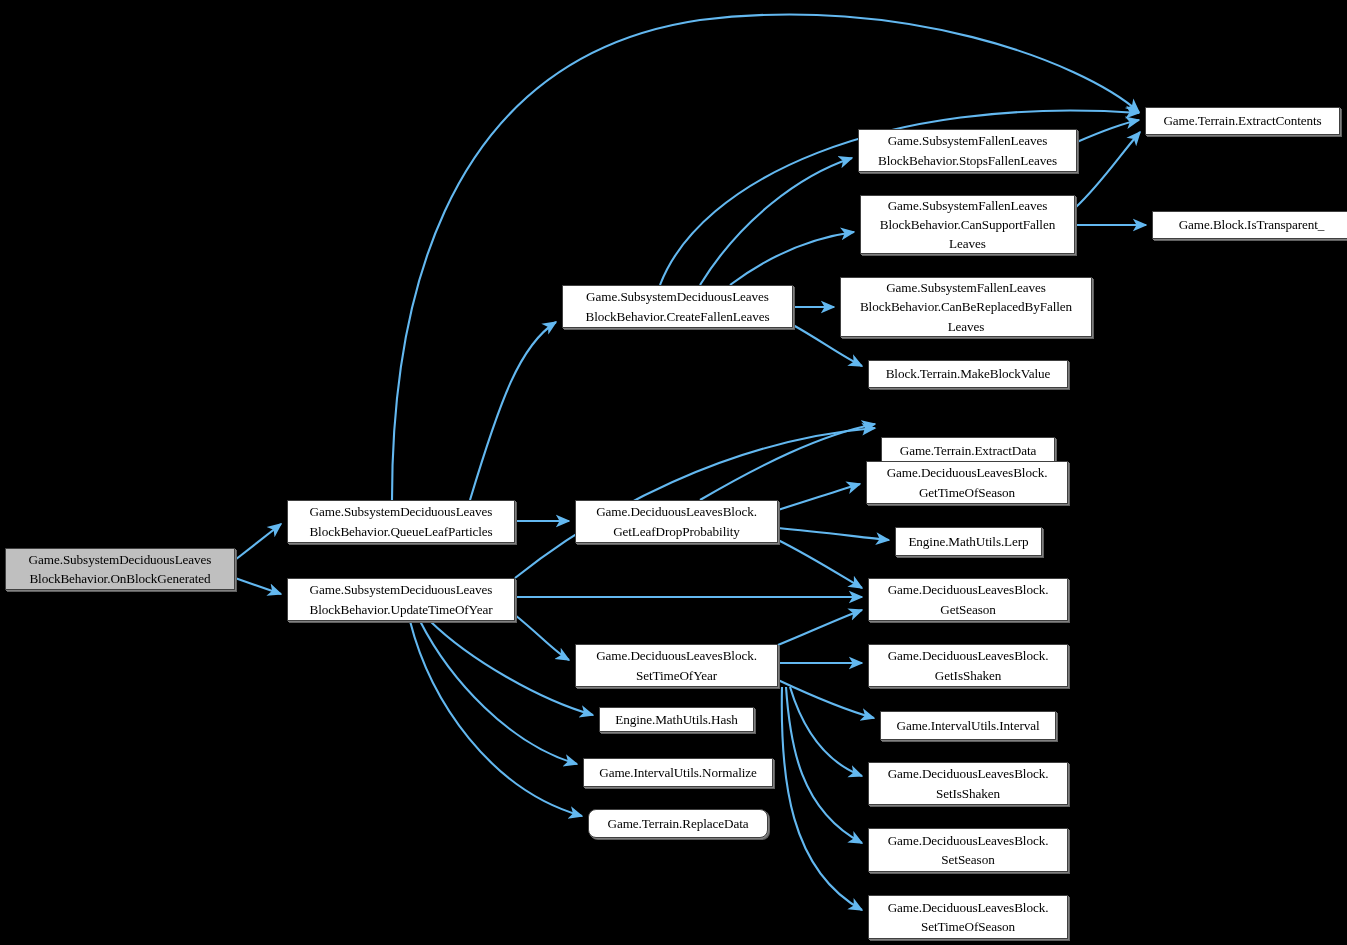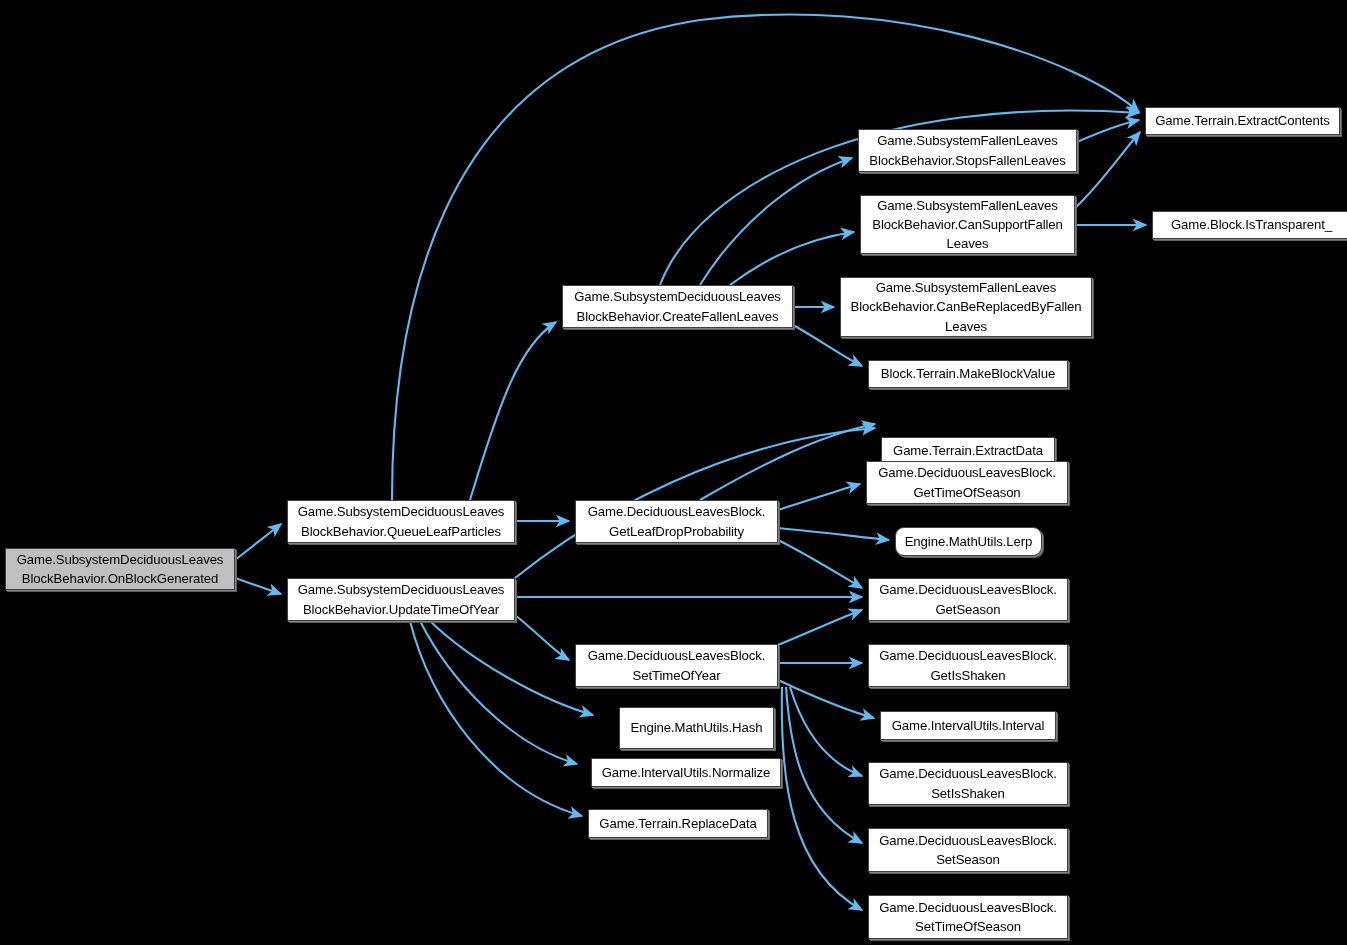--- a/index.html
+++ b/index.html
@@ -30,20 +30,21 @@
     display: flex;
     align-items: center;
     justify-content: center;
     text-align: center;
     color: #000000;
     font-size: 13.2px;
     line-height: 1.45;
     letter-spacing: -0.1px;
     z-index: 5;
     white-space: pre-line;
+    font-family: Liberation Serif, serif;
   }
   .node.root {
     background: #bfbfbf;
   }
   .node span { display: block; padding: 0 3px; }
 </style>
 </head>
 <body>
 
 <div id="canvas">
@@ -103,31 +104,31 @@
 BlockBehavior.CanBeReplacedByFallen
 Leaves</span></div>
       <div class="node" style="left: 1145px; top: 107px; width: 195px; height: 28px;"><span>Game.Terrain.ExtractContents</span></div>
       <div class="node" style="left: 1152px; top: 211px; width: 199px; height: 28px;"><span>Game.Block.IsTransparent_</span></div>
       <div class="node" style="left: 868px; top: 360px; width: 200px; height: 28px;"><span>Block.Terrain.MakeBlockValue</span></div>
       <div class="node" style="left: 881px; top: 410px; width: 174px; height: 28px; margin-top: 27px;"><span>Game.Terrain.ExtractData</span></div>
       <div class="node" style="left: 866px; top: 461px; width: 202px; height: 43px;"><span>Game.DeciduousLeavesBlock.
 GetTimeOfSeason</span></div>
       <div class="node" style="left: 575px; top: 500px; width: 203px; height: 43px;"><span>Game.DeciduousLeavesBlock.
 GetLeafDropProbability</span></div>
-      <div class="node" style="left: 895px; top: 527px; width: 147px; height: 29px; border-radius: 9px;"><span>Engine.MathUtils.Lerp</span></div>
+      <div class="node" style="left: 895px; top: 527px; width: 147px; height: 29px;"><span>Engine.MathUtils.Lerp</span></div>
       <div class="node" style="left: 868px; top: 578px; width: 200px; height: 43px;"><span>Game.DeciduousLeavesBlock.
 GetSeason</span></div>
       <div class="node" style="left: 575px; top: 644px; width: 203px; height: 43px;"><span>Game.DeciduousLeavesBlock.
 SetTimeOfYear</span></div>
       <div class="node" style="left: 868px; top: 644px; width: 200px; height: 43px;"><span>Game.DeciduousLeavesBlock.
 GetIsShaken</span></div>
-      <div class="node" style="left: 619px; top: 707px; width: 155px; height: 42px;"><span>Engine.MathUtils.Hash</span></div>
+      <div class="node" style="left: 599px; top: 707px; width: 155px; height: 25px;"><span>Engine.MathUtils.Hash</span></div>
       <div class="node" style="left: 880px; top: 711px; width: 176px; height: 29px; text-align: right;"><span>Game.IntervalUtils.Interval</span></div>
-      <div class="node" style="left: 583px; top: 758px; width: 190px; height: 29px; margin-left: 8px;"><span>Game.IntervalUtils.Normalize</span></div>
+      <div class="node" style="left: 583px; top: 758px; width: 190px; height: 29px;"><span>Game.IntervalUtils.Normalize</span></div>
       <div class="node" style="left: 868px; top: 762px; width: 200px; height: 43px;"><span>Game.DeciduousLeavesBlock.
 SetIsShaken</span></div>
-      <div class="node" style="left: 588px; top: 809px; width: 180px; height: 29px;"><span>Game.Terrain.ReplaceData</span></div>
+      <div class="node" style="left: 588px; top: 809px; width: 180px; height: 29px; border-radius: 8px;"><span>Game.Terrain.ReplaceData</span></div>
       <div class="node" style="left: 868px; top: 828px; width: 200px; height: 44px;"><span>Game.DeciduousLeavesBlock.
 SetSeason</span></div>
       <div class="node" style="left: 868px; top: 895px; width: 200px; height: 44px;"><span>Game.DeciduousLeavesBlock.
 SetTimeOfSeason</span></div>
     </div>
 </div>
 
 </body></html>

